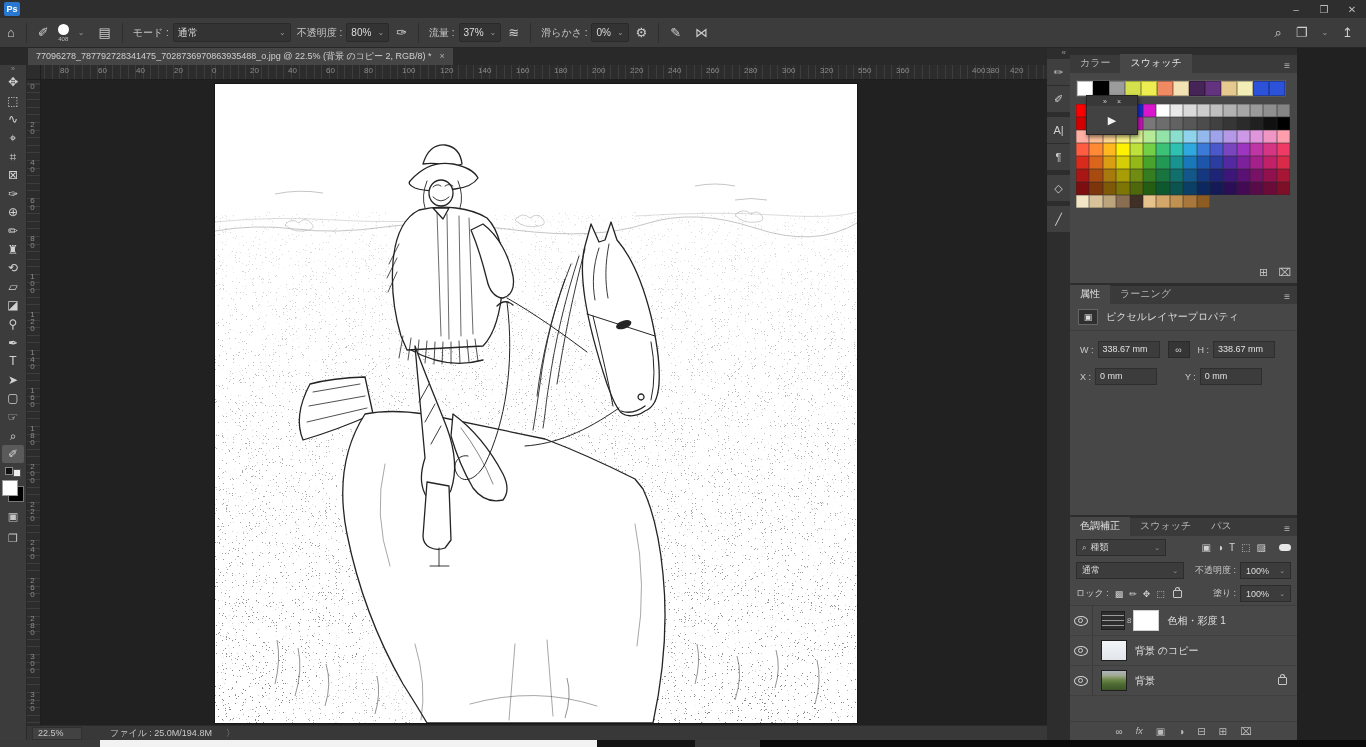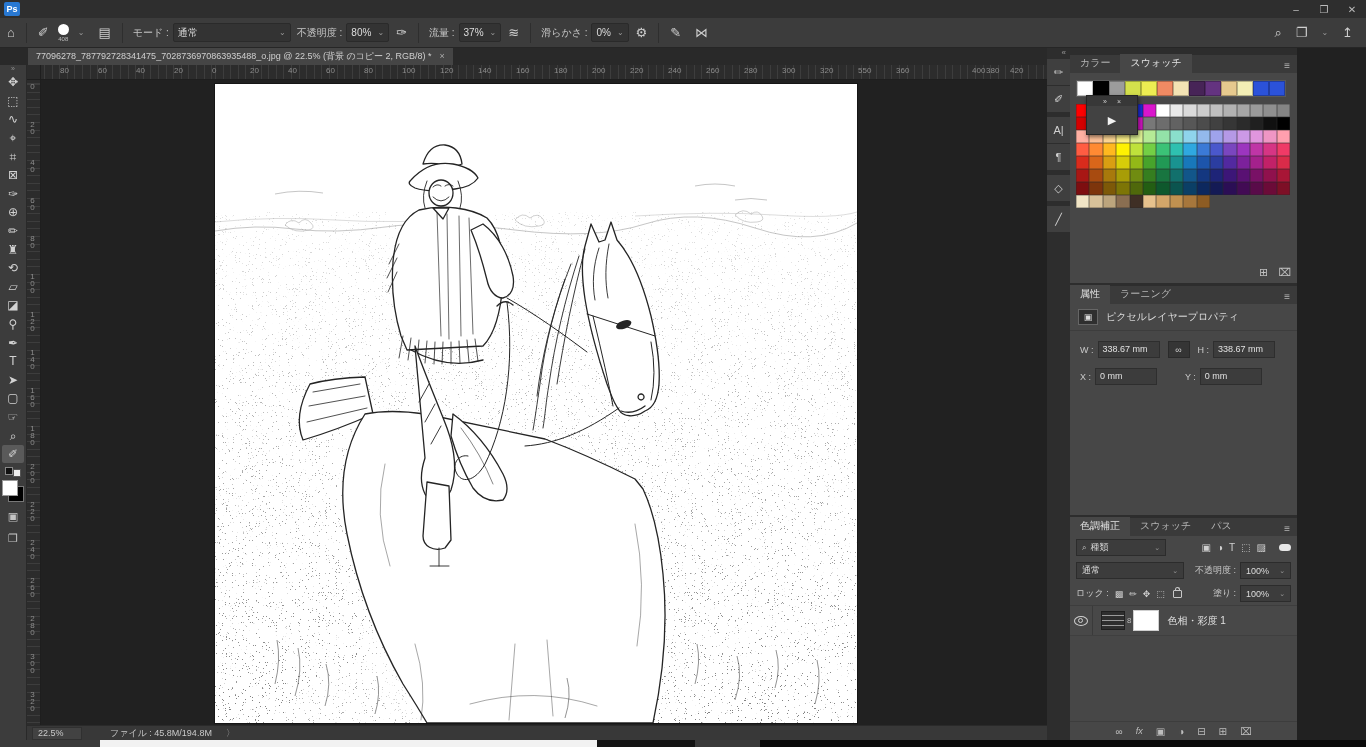--- a/index.html
+++ b/index.html
@@ -366,21 +366,21 @@
         </g>
 
         <g stroke="#2e2e2e" fill="none" stroke-width="0.7" opacity="0.75">
           <path d="M60 600 q6 -24 2 -44 M80 612 q8 -26 3 -48 M110 622 q7 -22 1 -42 M480 600 q6 -22 2 -40 M520 616 q8 -24 2 -44 M560 604 q6 -20 1 -38 M600 620 q7 -24 2 -44 M160 630 q6 -20 2 -38 M350 634 q7 -22 2 -40"></path>
         </g>
       </svg>
     </div>
 
     <div id="statusbar">
       <span id="zoomfield">22.5%</span>
-      <span id="fileinfo">ファイル : 45.8M/194.8M</span>
+      <span id="fileinfo">ファイル : 25.0M/194.8M</span>
       <span id="statarrow">〉</span>
     </div>
   </div>
 
   <div id="dock">
     <span id="dock-exp">«</span>
     <div id="dock-icons">
         <div class="dock-ico">✏</div>
         <div class="dock-ico">✐</div>
         <div class="dock-gap"></div>
@@ -649,20 +649,35 @@
       <div id="lrows">
           <div class="lrow">
             <span class="eyebox">
               <span class="eye"></span>
             </span>
             <span class="adj-thumb"></span>
             <span class="masklink">8</span>
             <span class="maskthumb"></span>
             <span class="lname">色相・彩度 1</span>
           </div>
+          <div class="lrow">
+            <span class="eyebox">
+              <span class="eye"></span>
+            </span>
+            <span class="thumb light"></span>
+            <span class="lname">背景 のコピー</span>
+          </div>
+          <div class="lrow">
+            <span class="eyebox">
+              <span class="eye"></span>
+            </span>
+            <span class="thumb photo"></span>
+            <span class="lname">背景</span>
+            <span class="mini-lock" style="margin-left: auto; margin-right: 10px;"></span>
+          </div>
         </div>
       <div id="lfooter">
           <span>∞</span>
           <span class="fx">fx</span>
           <span>▣</span>
           <span>◑</span>
           <span>⊟</span>
           <span>⊞</span>
           <span>⌧</span>
         </div>

